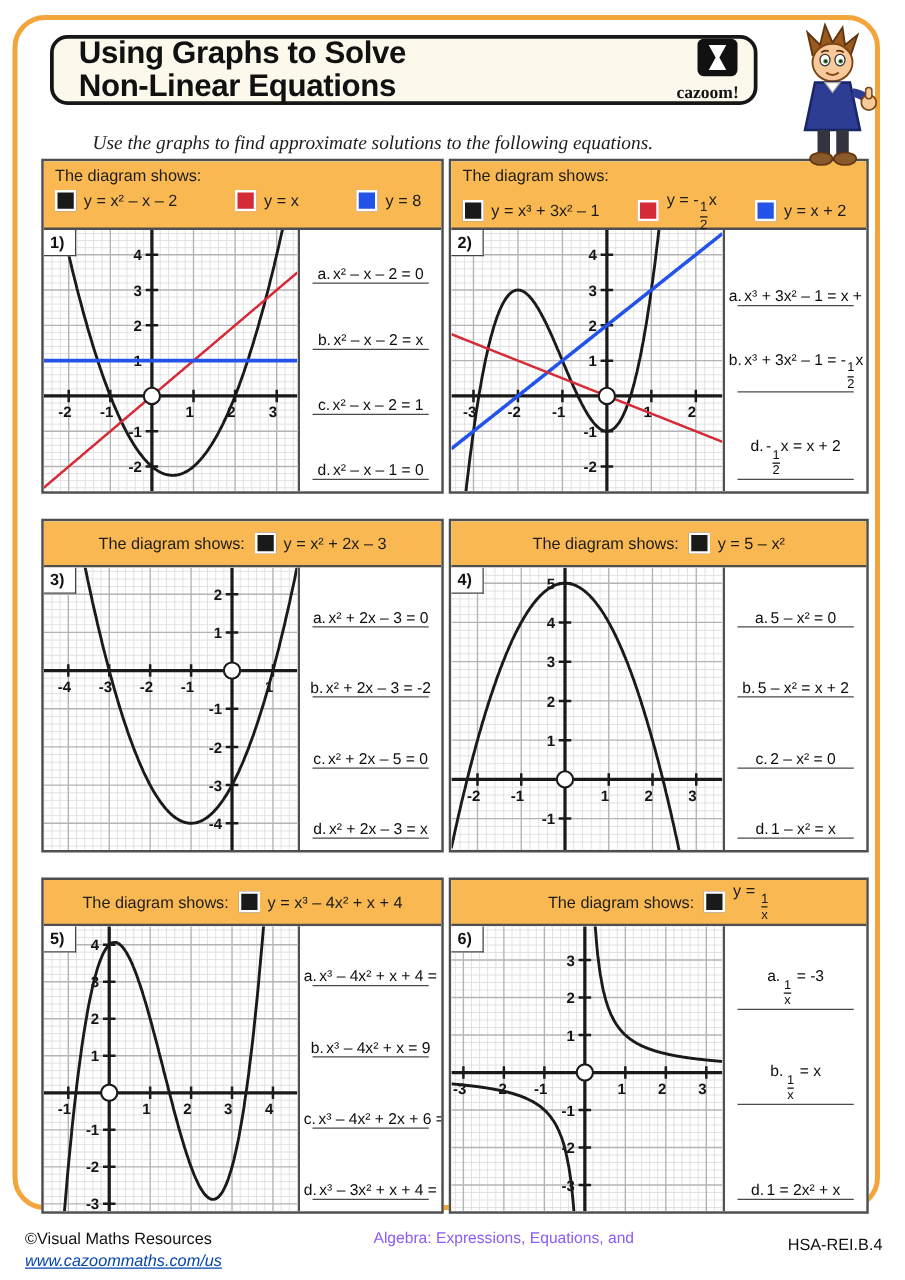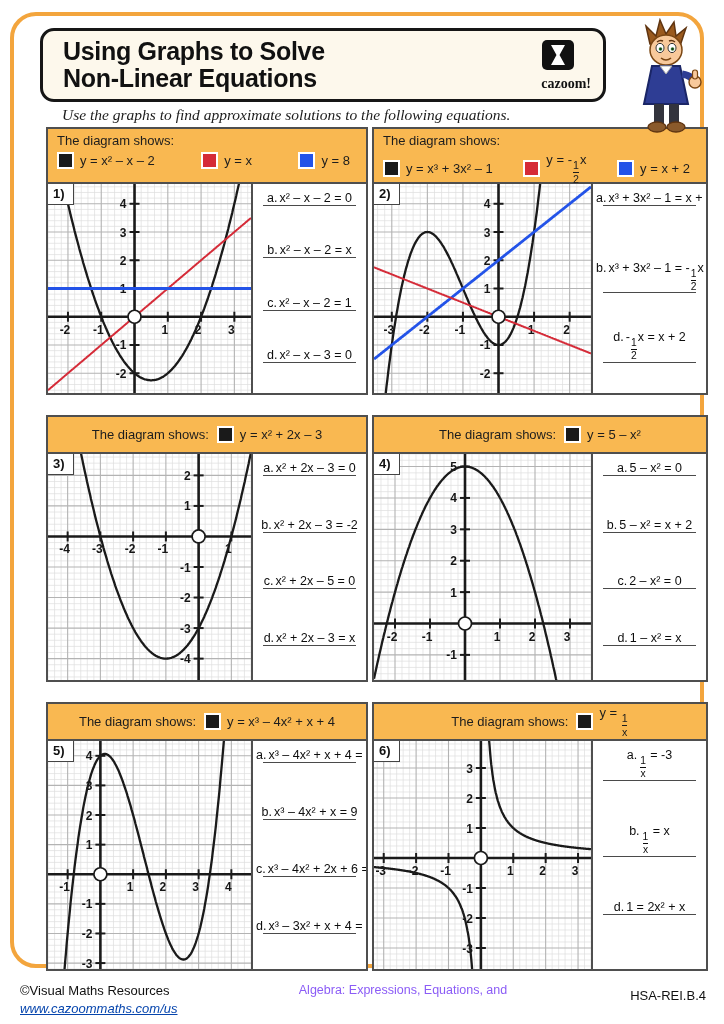--- a/index.html
+++ b/index.html
@@ -1,38 +1,38 @@
 <!DOCTYPE html>
 <html><head>
 <meta charset="utf-8">
 <style>
   html,body{margin:0;padding:0;background:#fff;}
   body{font-family:"Liberation Sans",sans-serif;color:#111;}
   .page{position:relative;width:724px;height:1024px;background:#fff;overflow:hidden;}
   .frame{position:absolute;left:10px;top:12px;width:694px;height:956px;border:4px solid #f3a53d;border-radius:26px;box-sizing:border-box;}
-  .header-box{position:absolute;left:40px;top:28px;width:566px;height:74px;background:#fdf8ec;border:3px solid #161616;border-radius:14px;display:flex;align-items:center;justify-content:space-between;padding:0 12px 0 20px;box-sizing:border-box;z-index:3;}
+  .header-box{position:absolute;left:40px;top:28px;width:566px;height:56px;background:#fdf8ec;border:3px solid #161616;border-radius:14px;display:flex;align-items:center;justify-content:space-between;padding:0 12px 0 20px;box-sizing:border-box;z-index:3;}
   .title{font-size:25px;font-weight:700;line-height:1.08;color:#111;letter-spacing:-0.3px;}
-  .logo{display:flex;flex-direction:column;align-items:flex-start;}
+  .logo{display:flex;flex-direction:column;align-items:flex-end;}
   .logo-text{font-family:"Liberation Serif",serif;font-weight:700;font-size:14px;margin-top:1px;}
-  .subtitle{position:absolute;left:62px;top:106px;font-family:"Liberation Serif",serif;font-style:italic;font-size:15.5px;color:#1c1c1c;z-index:3;}
+  .subtitle{position:absolute;left:74px;top:106px;font-family:"Liberation Serif",serif;font-style:italic;font-size:15.5px;color:#1c1c1c;z-index:3;}
   .mascot{position:absolute;right:14px;top:18px;width:86px;height:116px;z-index:4;}
-  .panels{position:absolute;left:46px;top:127px;display:grid;grid-template-columns:322px 336px;grid-template-rows:268px 267px 269px;column-gap:4px;row-gap:20px;z-index:3;}
+  .panels{position:absolute;left:33px;top:127px;display:grid;grid-template-columns:322px 336px;grid-template-rows:268px 267px 269px;column-gap:4px;row-gap:20px;z-index:3;}
   .panel{border:2px solid #4f4f4f;background:#fff;display:flex;flex-direction:column;box-sizing:border-box;overflow:hidden;}
   .panel-head{background:#f9b851;border-bottom:2px solid #4f4f4f;box-sizing:border-box;color:#1d1d1d;flex:none;}
   .panel-head.multi{height:55px;padding:4px 10px 4px 9px;}
   .panel-head.single{height:37px;display:flex;align-items:center;justify-content:center;gap:8px;}
   .legend-intro{font-size:13px;}
   .legend-row{display:flex;align-items:center;justify-content:space-between;margin-top:4px;padding-right:6px;}
   .legend-item{display:flex;align-items:center;gap:6px;font-size:13px;}
   .swatch{width:13px;height:13px;display:inline-block;border:2px solid #fff;flex:none;}
   .panel-body{flex:1;display:flex;min-height:0;}
   .graph-wrap{flex:1;position:relative;overflow:hidden;background:#fff;}
   .panel-num{position:absolute;left:0;top:0;background:#fff;border-right:1.5px solid #444;border-bottom:1.5px solid #444;padding:2px 8px 3px 5px;font-weight:700;font-size:13px;z-index:2;}
   .eq-col{width:113px;border-left:2px solid #4f4f4f;display:flex;flex-direction:column;flex:none;background:#fff;}
-  .eq-item{flex:1;display:flex;flex-direction:column;justify-content:flex-start;padding:7px 3px 9px;}
+  .eq-item{flex:1;display:flex;flex-direction:column;justify-content:flex-end;padding:7px 3px 9px;}
   .eq-text{font-size:12.5px;text-align:center;color:#0d0d0d;white-space:nowrap;}
   .eq-letter{margin-right:2px;}
   .answer-line{border-bottom:1.4px solid #4a4a4a;width:86%;margin:0 auto;}
   svg.graph{display:block;}
   svg .tick{font-family:"Liberation Sans",sans-serif;font-size:12px;font-weight:700;fill:#141414;}
   .frac{display:inline-flex;flex-direction:column;align-items:center;vertical-align:-0.5em;line-height:1.05;font-size:0.82em;margin:0 1px;}
   .frac .den{border-top:1.2px solid currentColor;padding-top:1px;}
   .footer{position:absolute;left:20px;right:18px;top:982px;display:flex;align-items:flex-start;z-index:3;justify-content:center;}
   .f-left{width:210px;font-size:13px;line-height:1.35;}
   .f-link{color:#0645ad;text-decoration:underline;cursor:pointer;font-style:italic;}
@@ -213,21 +213,21 @@
             </div>
           <div class="eq-item">
               <div class="eq-text"><span class="eq-letter">b.</span><span>x² – x – 2 = x</span></div>
               <div class="answer-line"></div>
             </div>
           <div class="eq-item">
               <div class="eq-text"><span class="eq-letter">c.</span><span>x² – x – 2 = 1</span></div>
               <div class="answer-line"></div>
             </div>
           <div class="eq-item">
-              <div class="eq-text"><span class="eq-letter">d.</span><span>x² – x – 3 = 0</span></div>
+              <div class="eq-text"><span class="eq-letter">d.</span><span>x² – x – 1 = 0</span></div>
               <div class="answer-line"></div>
             </div>
         </div>
       </div>
     </section>
 
     <section class="panel">
       <header class="panel-head multi">
         <div class="legend-intro">The diagram shows:</div>
         <div class="legend-row">

